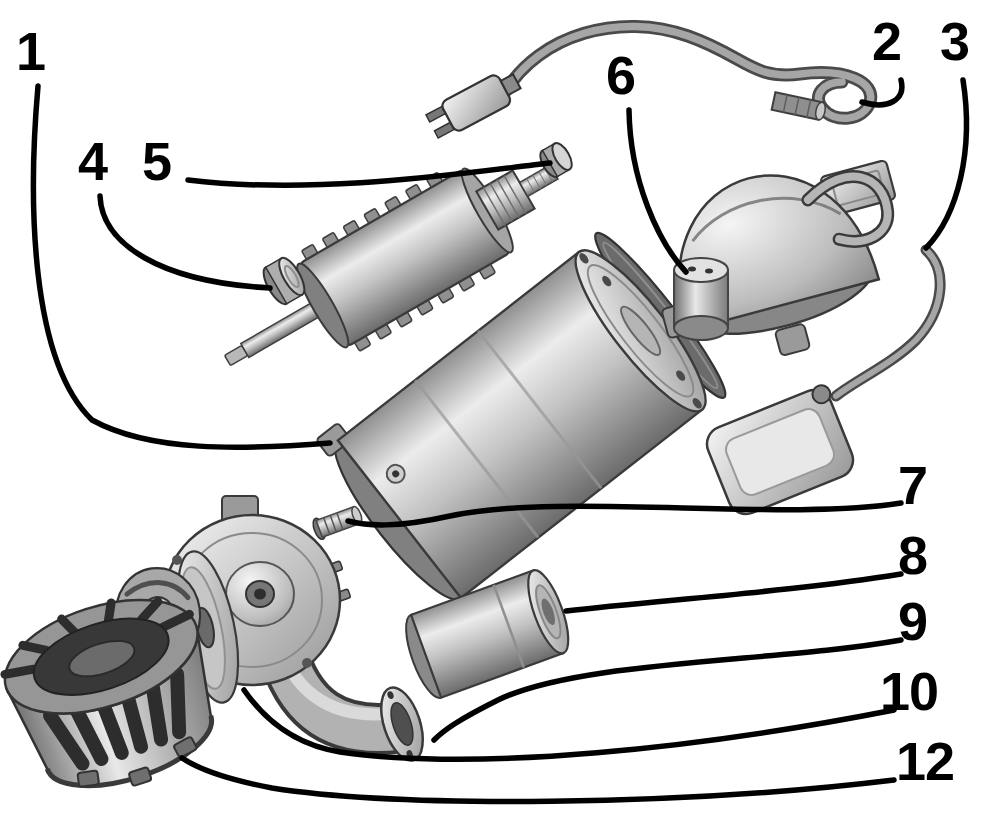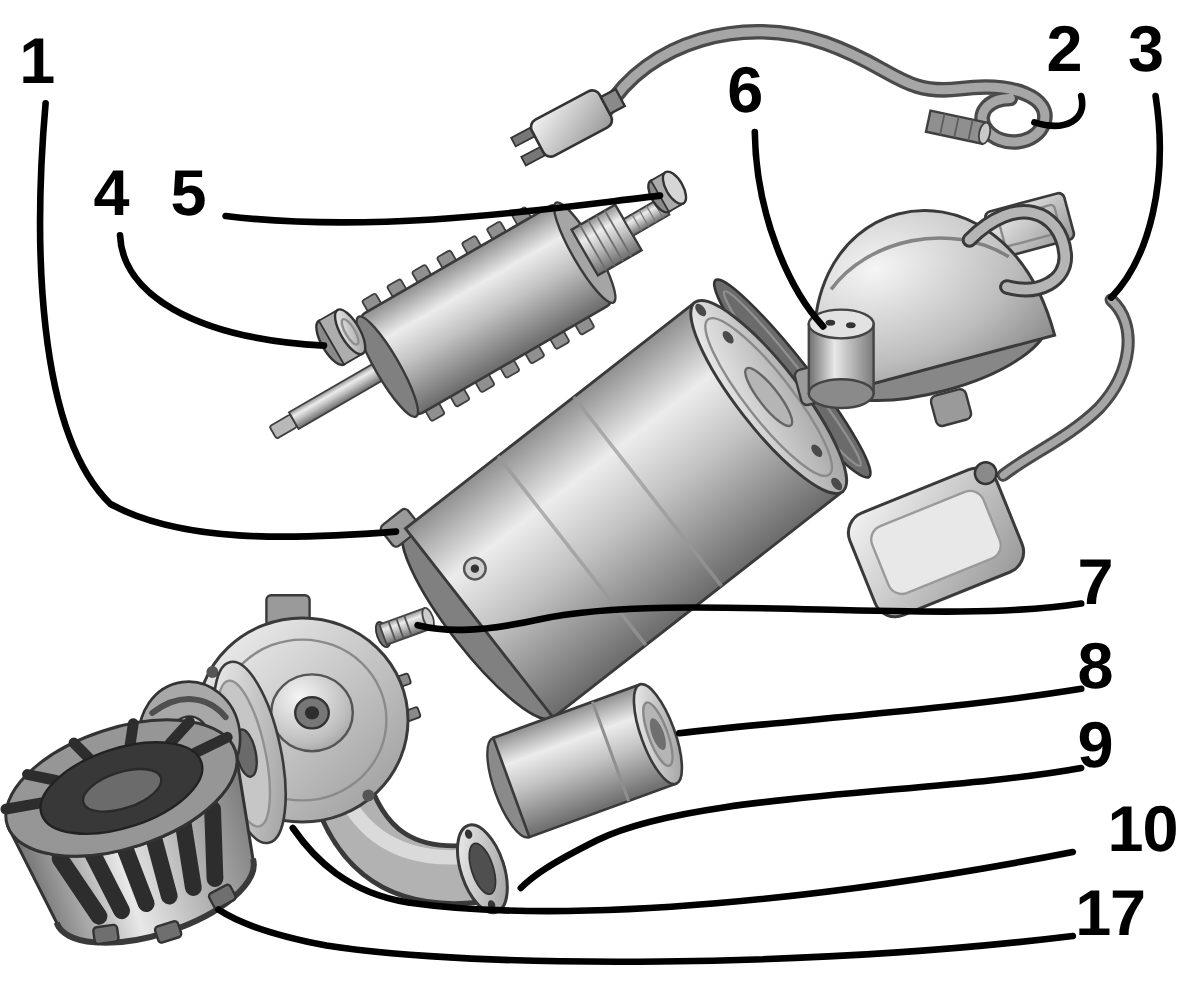--- a/index.html
+++ b/index.html
@@ -257,16 +257,16 @@
 
   <div class="callout" style="left:16px;top:24px;">1</div>
   <div class="callout" style="left:872px;top:14px;">2</div>
   <div class="callout" style="left:940px;top:14px;">3</div>
   <div class="callout" style="left:78px;top:134px;">4</div>
   <div class="callout" style="left:142px;top:134px;">5</div>
   <div class="callout" style="left:606px;top:48px;">6</div>
   <div class="callout" style="left:898px;top:458px;">7</div>
   <div class="callout" style="left:898px;top:528px;">8</div>
   <div class="callout" style="left:898px;top:594px;">9</div>
-  <div class="callout" style="left:923px;top:664px;text-align:right;">10</div>
-  <div class="callout" style="left:896px;top:734px;">17</div>
+  <div class="callout" style="left:880px;top:664px;text-align:right;">10</div>
+  <div class="callout" style="left:896px;top:734px;">12</div>
 
 </div>
 
 </body></html>

